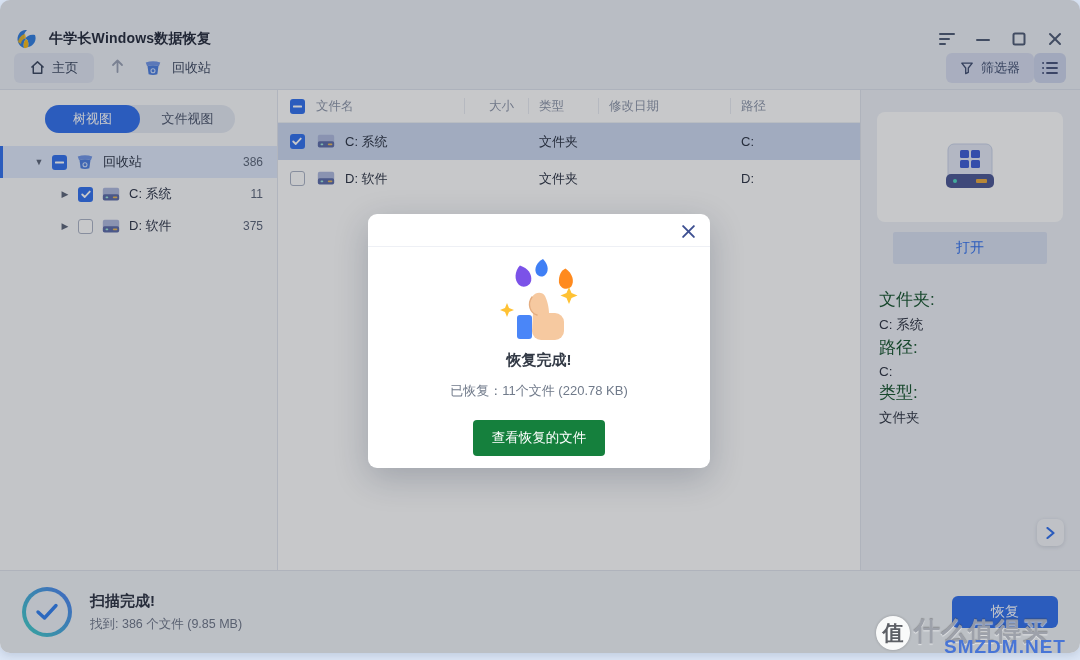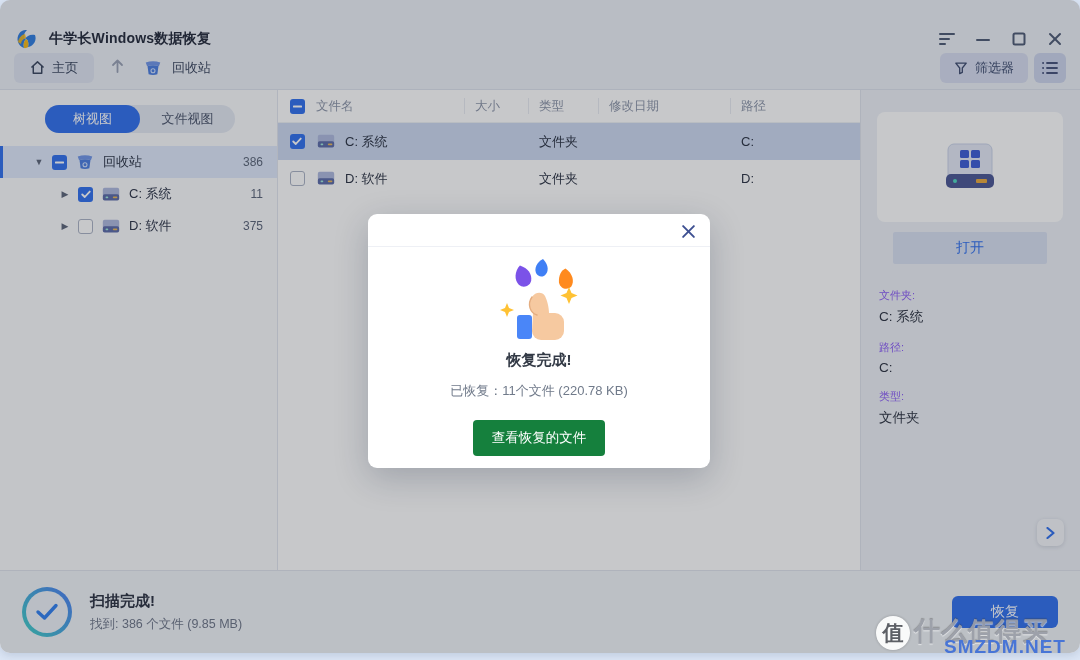--- a/index.html
+++ b/index.html
@@ -18,21 +18,21 @@
   .titlebar { position:absolute; left:0; top:16px; width:100%; height:46px; display:flex; align-items:center; padding:0 14px; }
   .logo { width:26px; height:26px; margin-right:9px; }
   .app-title { font-size:14px; font-weight:bold; color:#22293a; letter-spacing:.2px; }
   .win-controls { margin-left:auto; display:flex; align-items:center; gap:14px; }
   .win-btn { width:22px; height:22px; display:flex; align-items:center; justify-content:center; cursor:pointer; color:#4d5a75; }
   
   .toolbar { position:absolute; left:0; top:46px; width:100%; height:44px; display:flex; align-items:center; padding:0 14px; border-bottom:1px solid #dde2ec; }
   .home-btn { display:flex; align-items:center; gap:7px; background:#dfe5f2; border-radius:6px; height:30px; padding:0 16px; font-size:13px; color:#39455e; cursor:pointer; }
   .up-arrow { margin:0 18px 0 16px; color:#98a1b5; font-size:16px; cursor:pointer; }
   .crumb { display:flex; align-items:center; gap:9px; font-size:13px; color:#39455e; }
-  .toolbar-right { margin-left:auto; display:flex; align-items:center; gap:6px; }
+  .toolbar-right { margin-left:auto; display:flex; align-items:center; gap:0; }
   .filter-btn { display:flex; align-items:center; gap:7px; background:#d7ddf0; border-radius:6px; height:30px; padding:0 14px; font-size:13px; color:#3c4a6e; cursor:pointer; }
   .view-btn { width:32px; height:30px; background:#ccd4ec; border-radius:6px; display:flex; align-items:center; justify-content:center; cursor:pointer; }
   .search-box { width:168px; height:30px; background:#fff; border-radius:6px; display:flex; align-items:center; padding:0 10px; }
   .search-box input { border:0; outline:0; flex:1; font-size:13px; color:#39455e; background:transparent; font-family:inherit; }
   .search-box input::placeholder { color:#a8b0c2; }
   
   .main { position:absolute; left:0; top:90px; width:1080px; height:480px; display:flex; }
   .left-panel { width:278px; height:100%; background:#fafbfd; border-right:1px solid #e2e6ef; position:relative; }
   .seg { position:absolute; left:45px; top:15px; width:190px; height:28px; background:#e3e8f2; border-radius:14px; display:flex; }
   .seg-item { flex:1; display:flex; align-items:center; justify-content:center; font-size:13px; border-radius:14px; color:#4b556c; cursor:pointer; }
@@ -47,29 +47,29 @@
   .cbx { width:15px; height:15px; border-radius:3px; margin:0 8px 0 6px; flex:none; display:flex; align-items:center; justify-content:center; cursor:pointer; }
   .cbx.on { background:#2f6fee; } .cbx.off { background:#fff; border:1.5px solid #aab2c4; }
   .tree-ic { width:20px; margin-right:8px; flex:none; }
   
   .table-panel { width:582px; height:100%; background:#fff; position:relative; }
   .t-head { height:33px; display:flex; align-items:center; font-size:12.5px; color:#8b94a8; border-bottom:1px solid #edf0f5; }
   .t-row { height:37px; display:flex; align-items:center; font-size:13px; color:#2a3142; cursor:pointer; }
   .t-row.selected { background:#ccd9f1; }
   .c-check { width:38px; display:flex; justify-content:center; }
   .c-name { width:148px; display:flex; align-items:center; gap:9px; }
-  .c-size { width:64px; } .c-type { width:70px; } .c-date { width:132px; } .c-path { flex:1; }
+  .c-size { width:64px;text-align:center; } .c-type { width:70px; } .c-date { width:132px; } .c-path { flex:1; }
   .t-head .c-size,.t-head .c-type,.t-head .c-date,.t-head .c-path { border-left:1px solid #e8ebf2; padding-left:10px; height:16px; line-height:16px; }
   .t-row .c-size,.t-row .c-type,.t-row .c-date,.t-row .c-path { padding-left:11px; }
   
   .right-panel { flex:1; height:100%; background:#eef1f7; border-left:1px solid #dfe3ed; position:relative; padding:22px 16px 0; }
   .preview-card { width:186px; height:110px; background:#fff; border-radius:8px; display:flex; align-items:center; justify-content:center; }
   .open-btn { width:154px; height:32px; margin:10px auto 0 16px; background:#d8e0f2; border:0; border-radius:2px; color:#2f6fee; font-size:14px; cursor:pointer; display:block; font-family:inherit; }
   .fields { margin-top:24px; margin-left:2px; }
-  .f-label { font-size:11px; color:#8b5cf6; margin-top:14px; }
+  .f-label { font-size:17px; color:#14532d; margin-top:2px; }
   .f-value { font-size:13.5px; color:#2b3140; margin-top:5px; }
   .expand-btn { position:absolute; right:16px; bottom:24px; width:27px; height:27px; background:#f4f6fa; border-radius:7px; box-shadow:0 1px 4px rgba(60,70,100,.18); display:flex; align-items:center; justify-content:center; color:#2f6fee; font-size:14px; font-weight:bold; cursor:pointer; }
   
   .statusbar { position:absolute; left:0; top:570px; width:100%; height:83px; background:#f1f4f9; border-top:1px solid #dfe3ec; display:flex; align-items:center; padding:0 22px; }
   .scan-ring { width:50px; height:50px; border-radius:50%; background:linear-gradient(50deg,#3fd2c5,#4a7bf5); display:flex; align-items:center; justify-content:center; }
   .scan-inner { width:42px; height:42px; border-radius:50%; background:#eef2f8; display:flex; align-items:center; justify-content:center; }
   .scan-texts { margin-left:18px; }
   .scan-title { font-size:15px; font-weight:bold; color:#2a3040; }
   .scan-detail { font-size:12.5px; color:#6d7688; margin-top:5px; }
   .recover-btn { margin-left:auto; width:106px; height:32px; background:#2f6fee; color:#fff; border:0; border-radius:6px; font-size:14px; cursor:pointer; font-family:inherit; }

